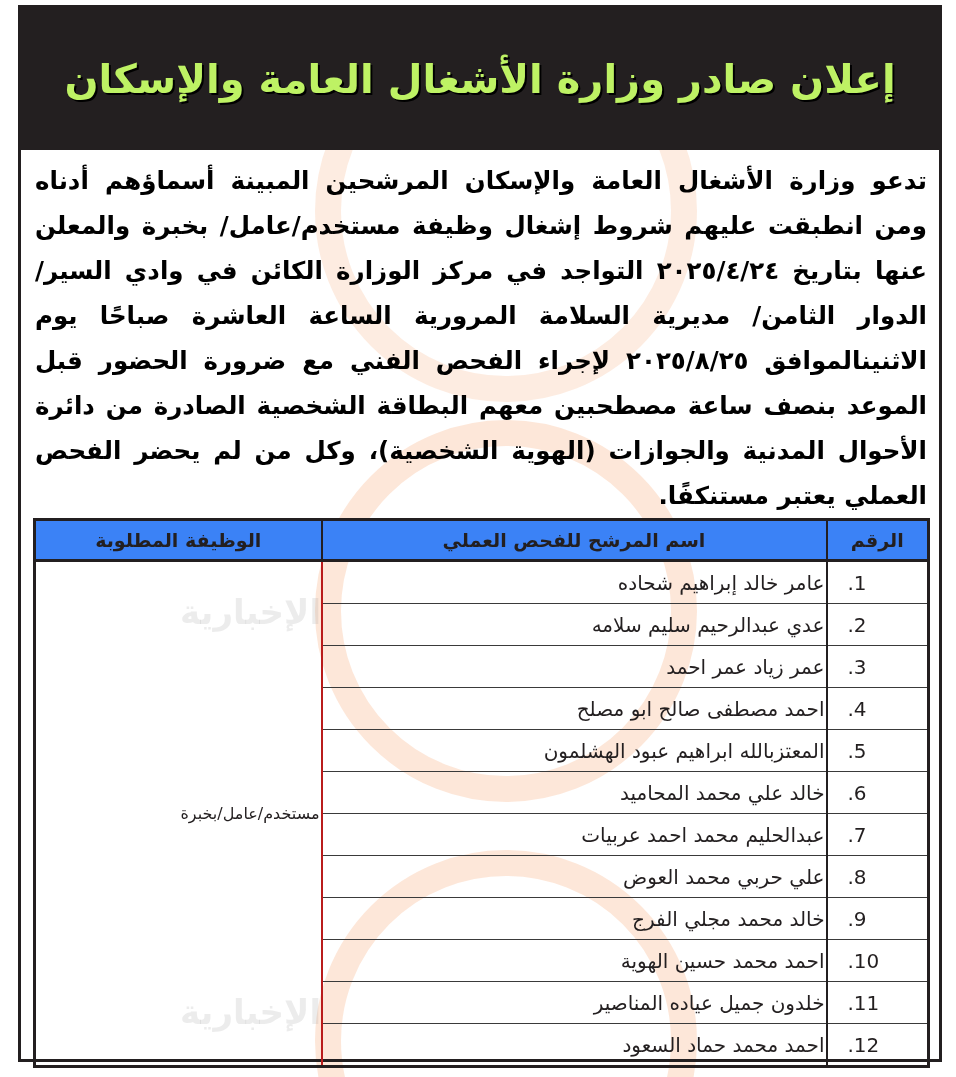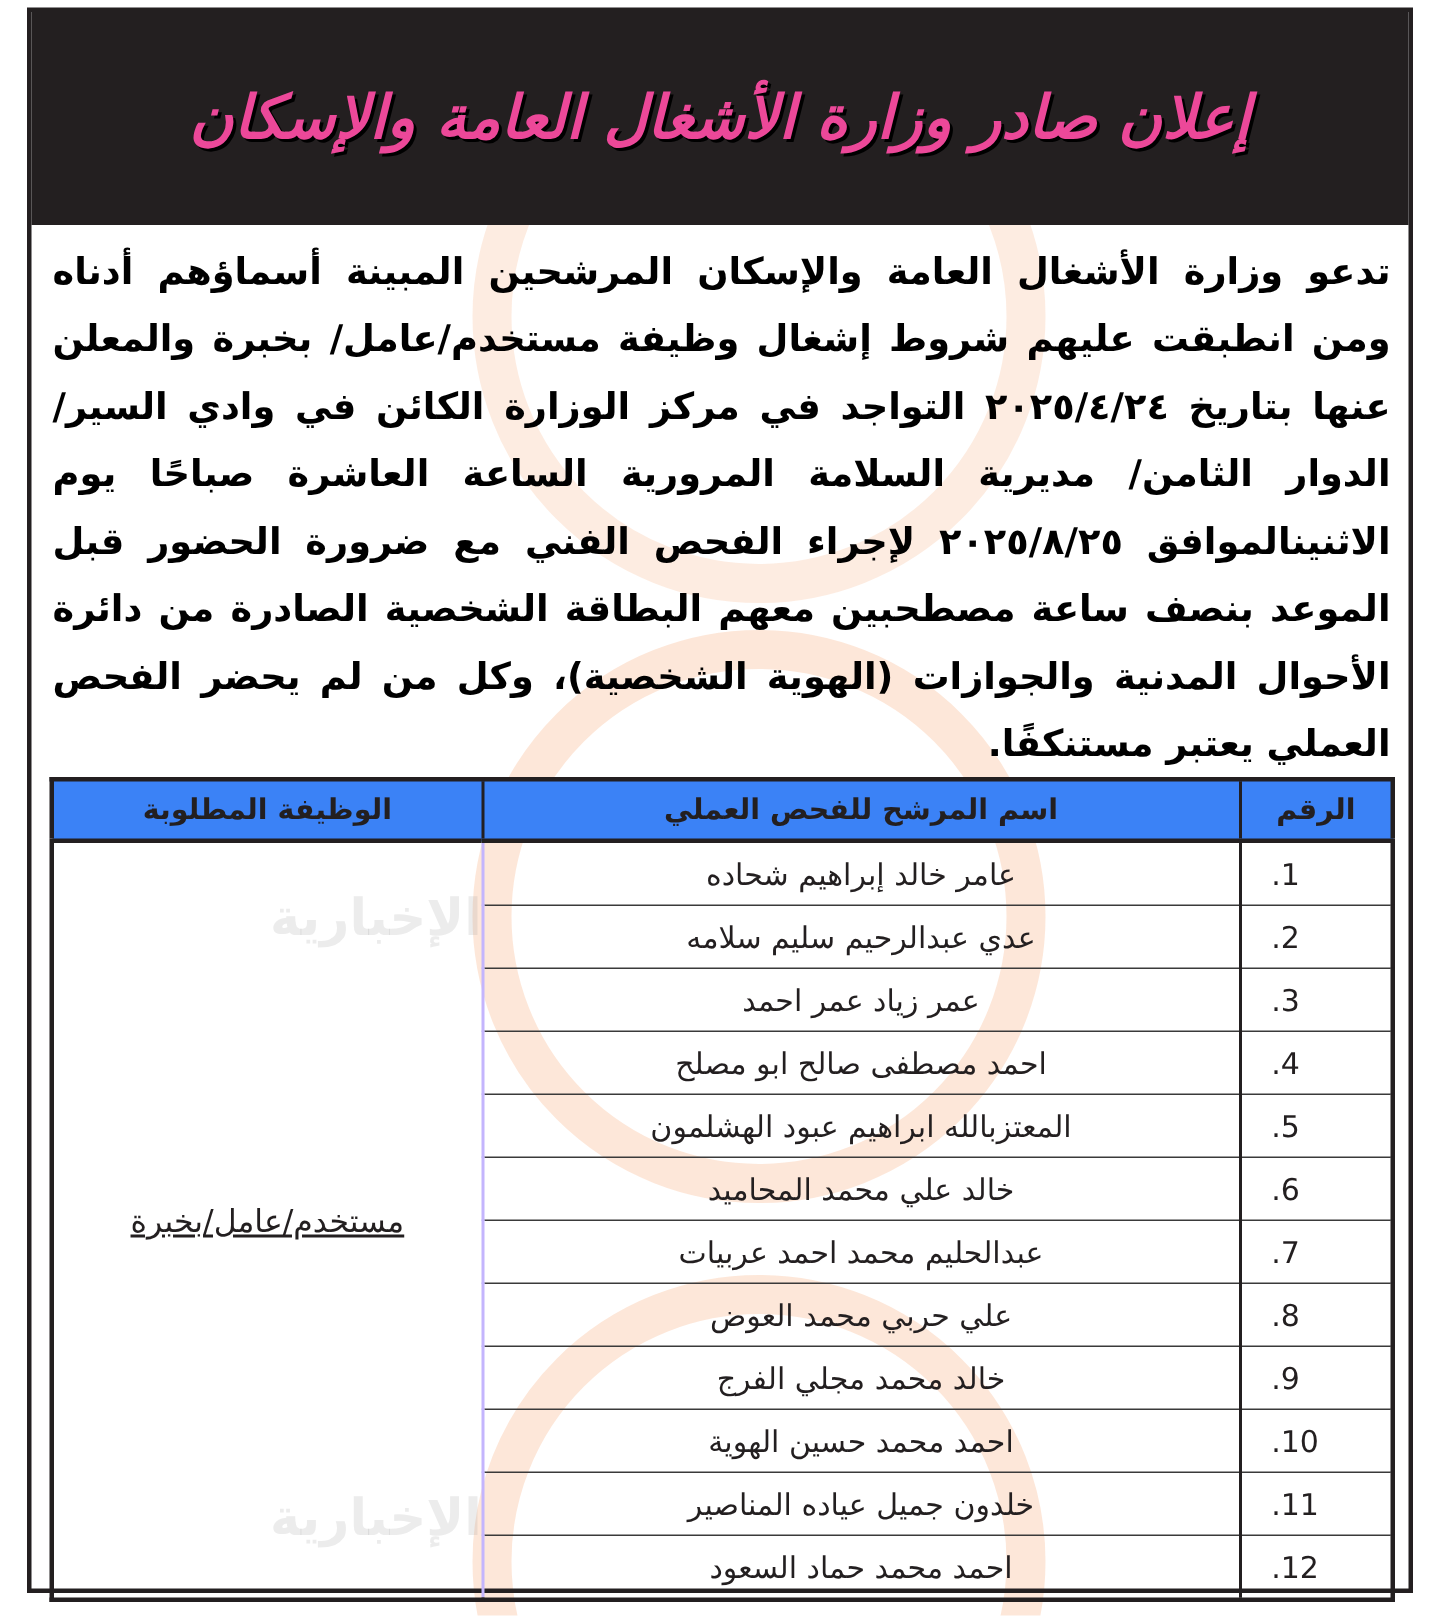--- a/index.html
+++ b/index.html
@@ -28,48 +28,47 @@
 
   .frame {
     position: absolute; left: 18px; top: 5px; width: 924px; height: 1057px;
     border: 3px solid #231f20; box-sizing: border-box; z-index: 1;
   }
   .header-band {
     position: absolute; left: 0; top: 0; right: 0; height: 142px; background: #231f20;
     display: flex; flex-direction: column; align-items: center; justify-content: center;
   }
   .title-line {
-    color: #ec4899; font-family: "DejaVu Sans", sans-serif; font-weight: bold;
+    color: #bef264; font-family: "DejaVu Sans", sans-serif; font-weight: bold;
     font-size: 40px; line-height: 58px; direction: rtl; text-align: center;
     text-shadow: 2px 2px 0 #000;
-    font-style: italic;
   }
   .body-text {
     position: absolute; left: 14px; right: 12px; top: 150px;
     direction: rtl; text-align: justify; text-align-last: right;
     font-family: "DejaVu Sans", sans-serif; font-weight: bold; font-size: 24.5px; line-height: 45px;
     color: #000000;
   }
   .table-wrap {
     position: absolute; left: 12px; top: 510px; width: 894px;
   }
   table {
     width: 100%; border-collapse: collapse; direction: rtl; table-layout: fixed;
     border: 3px solid #231f20;
   }
   th {
     background: #3b82f6; height: 36px; font-weight: bold; font-size: 19px;
     border: 2px solid #231f20; border-bottom: 3px solid #231f20; color: #231f20;
   }
   td {
-    height: 39px; border: 1.5px solid #3a3a3a; font-size: 20px; text-align: center;
+    height: 39px; border: 1.5px solid #3a3a3a; font-size: 20px; 
     color: #231f20; background: transparent;
   }
   td.num { text-align: left; padding-left: 20px; direction: ltr; border-left: 2px solid #231f20; }
-  td.job { font-size: 21px; border-right: 2px solid #c4b5fd; text-decoration: underline; }
+  td.job { font-size: 16px; border-right: 2px solid #b91c1c; }
   col.c-num { width: 102px; }
   col.c-name { width: 505px; }
   col.c-job { width: 287px; }
 </style>
 </head>
 <body>
 
 <div class="watermark wm-ring3"></div>
 <div class="watermark wm-ring"></div>
 <div class="watermark wm-ring2"></div>

